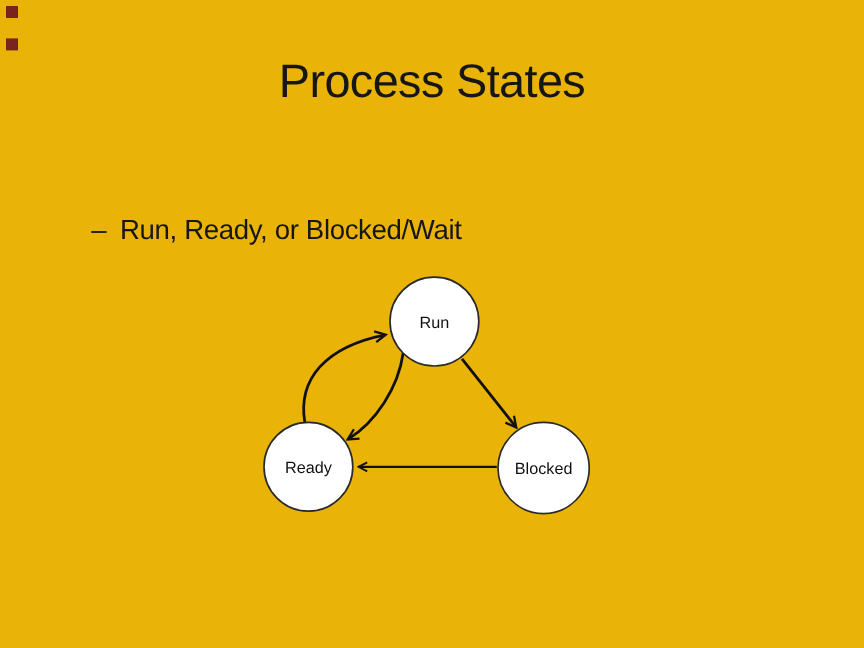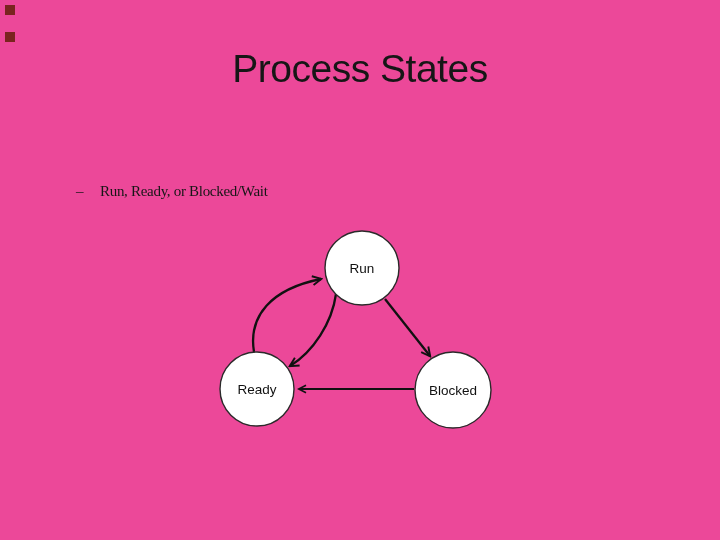--- a/index.html
+++ b/index.html
@@ -4,21 +4,21 @@
 <style>
   html, body {
     margin: 0;
     padding: 0;
     background: #ffffff;
   }
   .slide {
     position: relative;
     width: 720px;
     height: 540px;
-    background: #ec4899;
+    background: #eab308;
     overflow: hidden;
     font-family: "Liberation Sans", sans-serif;
     color: #1a1a1a;
   }
   .accent-square {
     position: absolute;
     left: 5px;
     width: 10px;
     height: 10px;
   }
@@ -51,24 +51,23 @@
   }
   .bullet-l1 .bullet-marker {
     display: inline-block;
     width: 28px;
     font-size: 24px;
     vertical-align: baseline;
   }
   .bullet-l2 {
     top: 176px;
     left: 76px;
-    font-size: 15px;
+    font-size: 23px;
     line-height: 30px;
     letter-spacing: -0.3px;
-    font-family: Liberation Serif, serif;
   }
   .bullet-l2 .bullet-marker {
     display: inline-block;
     width: 24px;
   }
   .diagram-svg {
     position: absolute;
     left: 0;
     top: 0;
     width: 720px;

